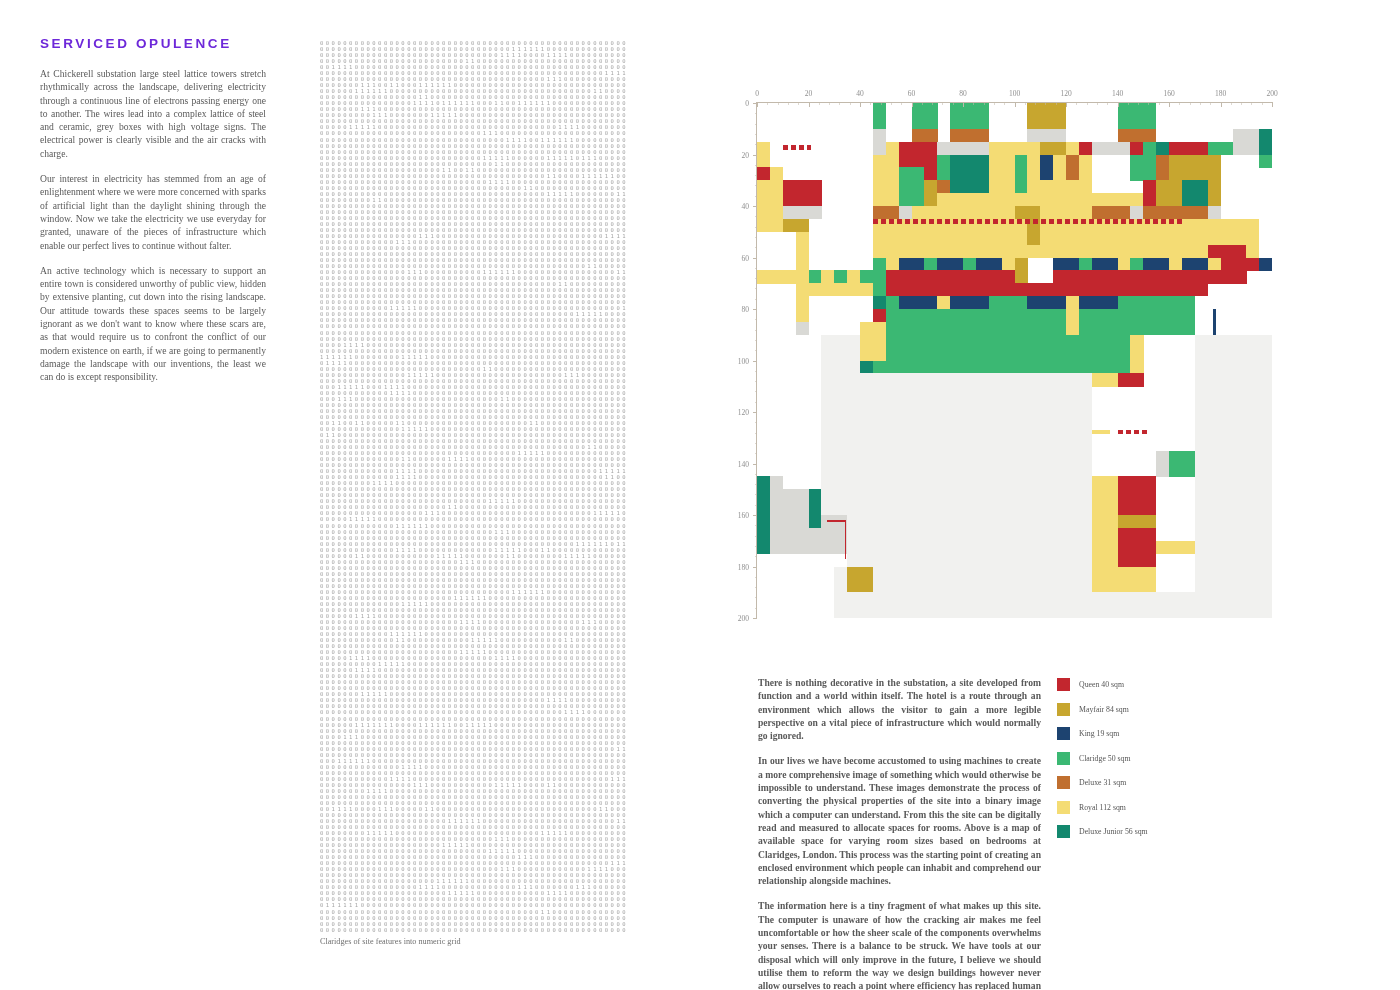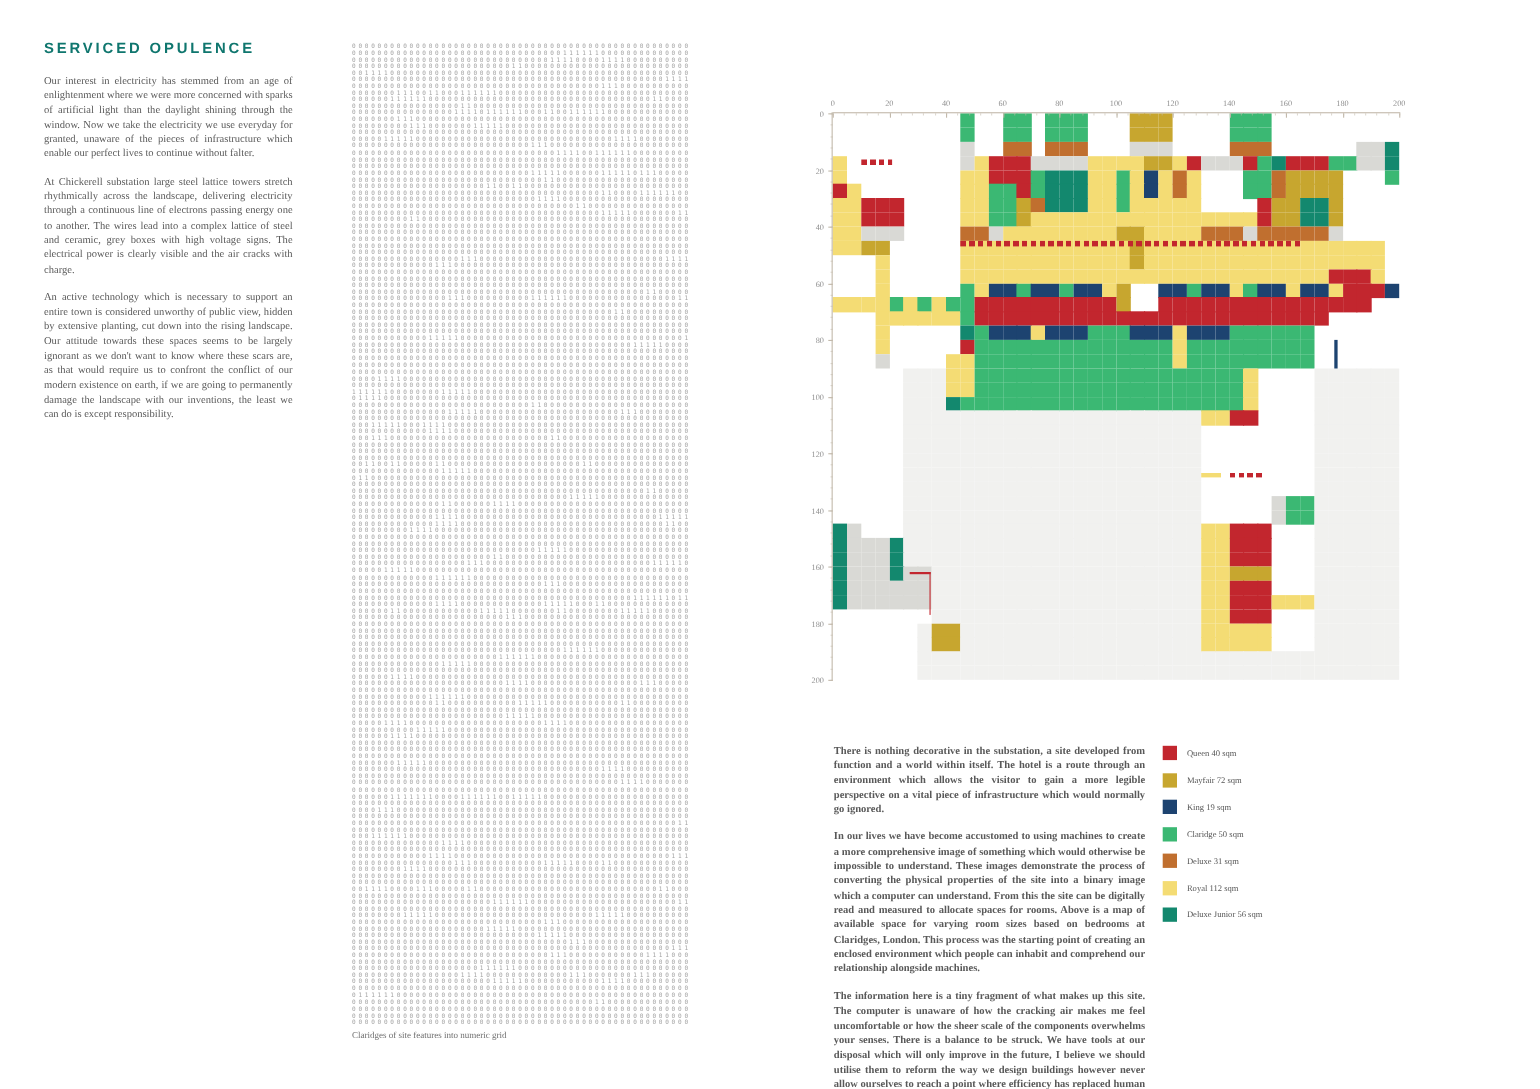--- a/index.html
+++ b/index.html
@@ -38,23 +38,23 @@
 
   
   .right-col{position:absolute;left:758px;top:676px;width:283px;font-weight:bold;}
 </style>
 </head>
 <body>
 
 <div class="page">
 
   <aside class="left-col">
-    <h1 style="color: #0f766e;">SERVICED OPULENCE</h1>
+    <h1 style="color: #6d28d9;">SERVICED OPULENCE</h1>
+    <p class="body-par">At Chickerell substation large steel lattice towers stretch rhythmically across the landscape, delivering electricity through a continuous line of electrons passing energy one to another. The wires lead into a complex lattice of steel and ceramic, grey boxes with high voltage signs. The electrical power is clearly visible and the air cracks with charge.</p>
     <p class="body-par">Our interest in electricity has stemmed from an age of enlightenment where we were more concerned with sparks of artificial light than the daylight shining through the window. Now we take the electricity we use everyday for granted, unaware of the pieces of infrastructure which enable our perfect lives to continue without falter.</p>
-    <p class="body-par">At Chickerell substation large steel lattice towers stretch rhythmically across the landscape, delivering electricity through a continuous line of electrons passing energy one to another. The wires lead into a complex lattice of steel and ceramic, grey boxes with high voltage signs. The electrical power is clearly visible and the air cracks with charge.</p>
     <p class="body-par">An active technology which is necessary to support an entire town is considered unworthy of public view, hidden by extensive planting, cut down into the rising landscape. Our attitude towards these spaces seems to be largely ignorant as we don't want to know where these scars are, as that would  require us to confront the conflict of our modern existence on earth, if we are going to permanently damage the landscape with our inventions, the least we can do is except responsibility.</p>
   </aside>
 
   <figure class="binary-fig">
     <pre id="binary-grid" style="color: rgb(164, 164, 164);">00000000000000000000000000000000000000000000000000000
 00000000000000000000000000000000011111100000000000000
 00000000000000000000000000000001111000011110000000000
 00000000000000000000000001100000000000000000000000000
 00111100000000000000000000000000000000000000000000000
 00000000000000000000000000000000000000000000000001111
@@ -1550,21 +1550,21 @@
       <div class="axis-label" style="left: -32px; top: 511px; width: 24px; text-align: right; color: rgb(143, 143, 143);">200</div>
     </div>
 
   <div id="legend">
       <div class="legend-item">
         <span class="swatch" style="background: rgb(194, 38, 46);"></span>
         <span class="legend-label">Queen 40 sqm</span>
       </div>
       <div class="legend-item">
         <span class="swatch" style="background: rgb(199, 166, 47);"></span>
-        <span class="legend-label">Mayfair 72 sqm</span>
+        <span class="legend-label">Mayfair 84 sqm</span>
       </div>
       <div class="legend-item">
         <span class="swatch" style="background: rgb(29, 67, 112);"></span>
         <span class="legend-label">King 19 sqm</span>
       </div>
       <div class="legend-item">
         <span class="swatch" style="background: rgb(59, 184, 115);"></span>
         <span class="legend-label">Claridge 50 sqm</span>
       </div>
       <div class="legend-item">

